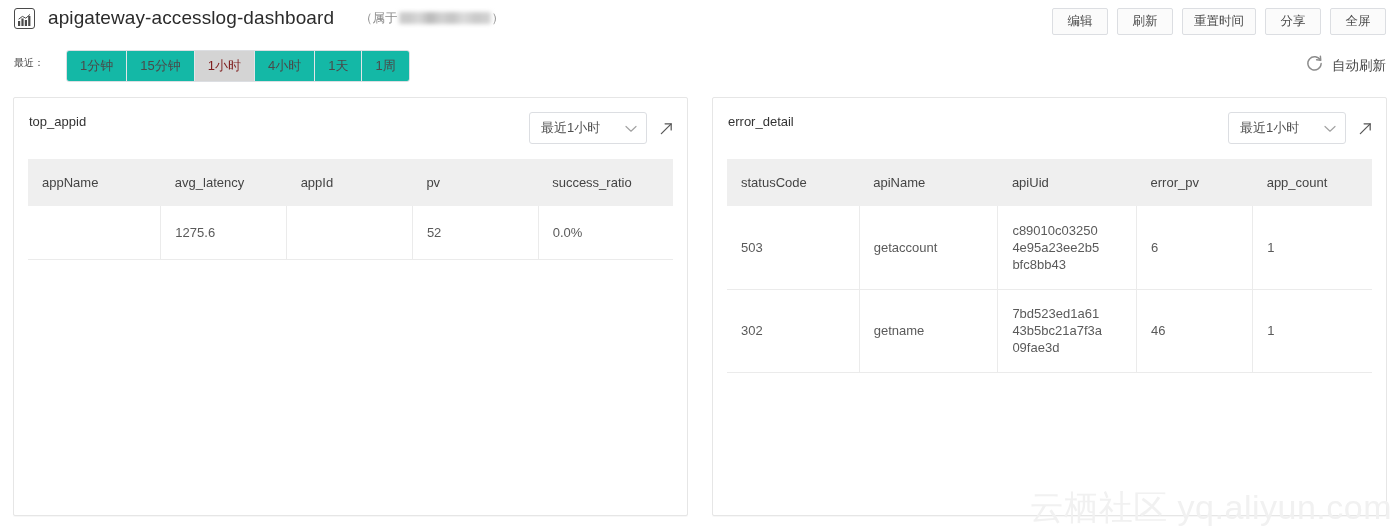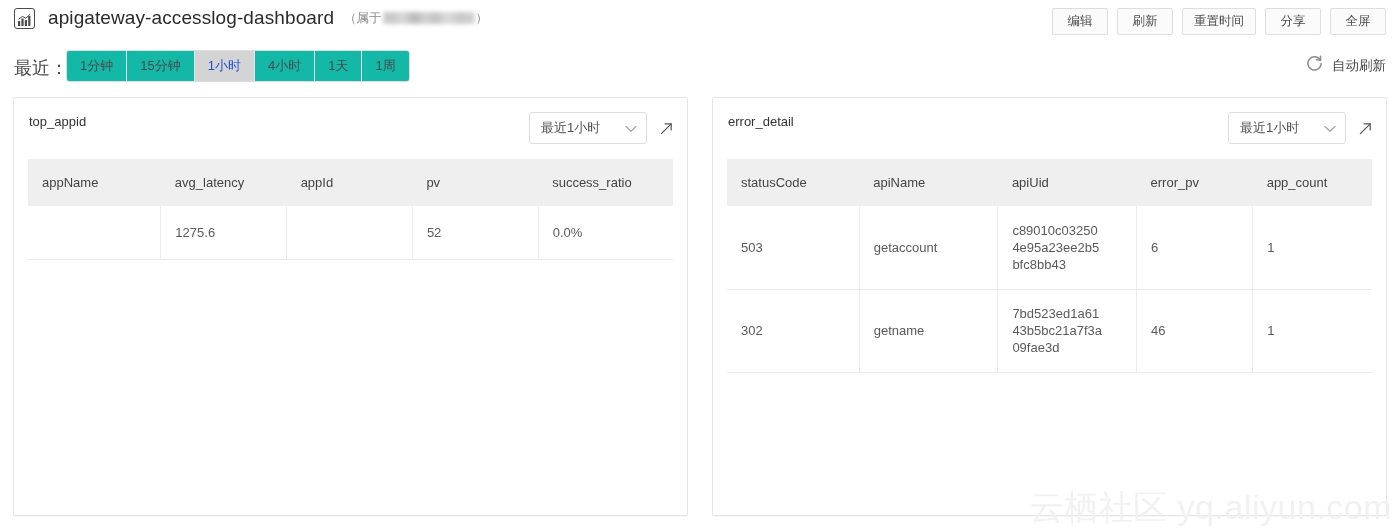--- a/index.html
+++ b/index.html
@@ -28,21 +28,21 @@
     padding-bottom: 2px;
   }
   .dash-icon svg { display:block; }
   .dash-title {
     margin-left: 13px;
     font-size: 19px; line-height: 22px;
     color: #2b2b2b; letter-spacing: .1px;
     white-space: nowrap;
   }
   .dash-owner {
-    margin-left: 10px;
+    margin-left: 26px;
     font-size: 12.5px; color: #8a8a8a;
     display: flex; align-items: center; white-space: nowrap;
   }
   .owner-blur {
     display: inline-block;
     width: 92px; height: 12px; margin: 0 1px;
     background: linear-gradient(90deg,
         #cfcfcf 0%, #c9c9c9 10%, #d8d8d8 22%, #b9b9b9 34%,
         #d2d2d2 46%, #c4c4c4 58%, #dcdcdc 70%, #c9c9c9 84%, #d4d4d4 100%);
     filter: blur(2.2px);
@@ -67,21 +67,21 @@
     cursor: pointer;
     white-space: nowrap;
   }
 
   
   .toolbar {
     position: absolute; left: 0; top: 46px; width: 1400px; height: 40px;
   }
   .recent-label {
     position: absolute; left: 14px; top: 10px;
-    font-size: 18px; color: #4a4a4a; white-space: nowrap;
+    font-size: 10px; color: #4a4a4a; white-space: nowrap;
   }
   .seg-group {
     position: absolute; left: 66px; top: 4px;
     display: flex;
     border: 1px solid #dcdee2;
     border-radius: 3px;
     overflow: hidden;
     background: #fff;
   }
   .seg {
@@ -89,21 +89,21 @@
     padding: 0 13px;
     display: flex; align-items: center; justify-content: center;
     font-size: 13px;
     color: #4a4a4a;
     background: #14b8a6;
     border-right: 1px solid #e3e5e8;
     cursor: pointer;
     white-space: nowrap;
   }
   .seg:last-child { border-right: none; }
-  .seg.active { background: #d4d4d4; color: #1d4ed8; }
+  .seg.active { background: #d4d4d4; color: #7f1d1d; }
 
   .auto-refresh {
     position: absolute; right: 14px; top: 8px;
     display: flex; align-items: center; gap: 8px;
     cursor: pointer;
   }
   .auto-refresh .label { font-size: 13.5px; color: #4a4a4a; white-space: nowrap; }
 
   
   .panel {

